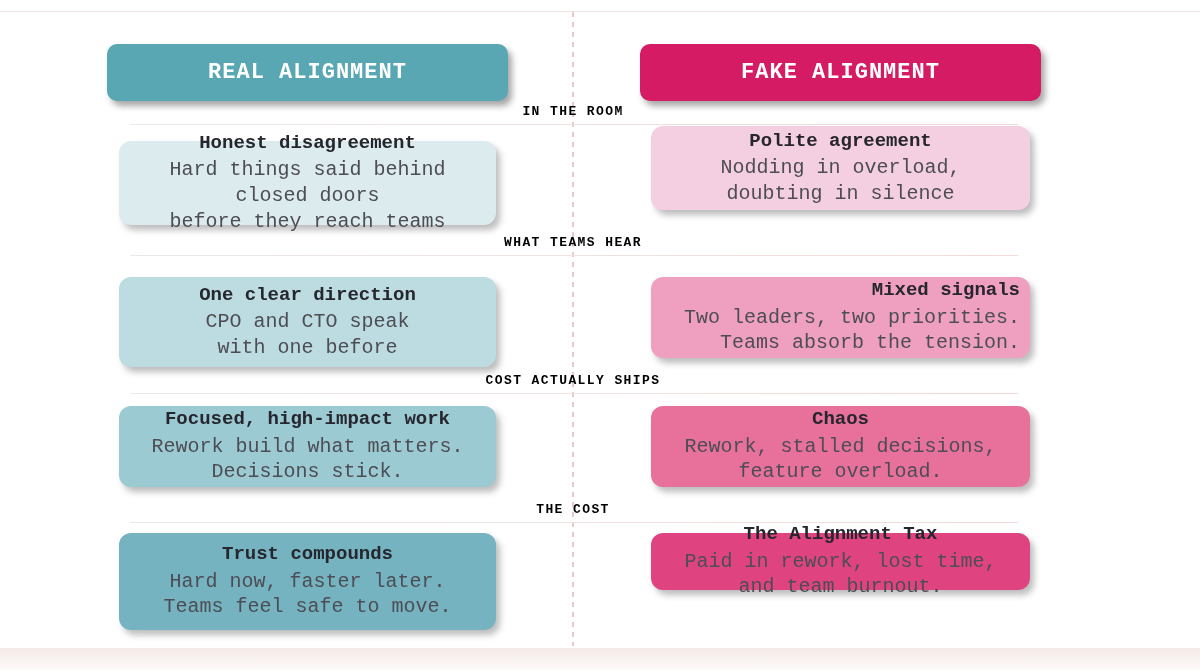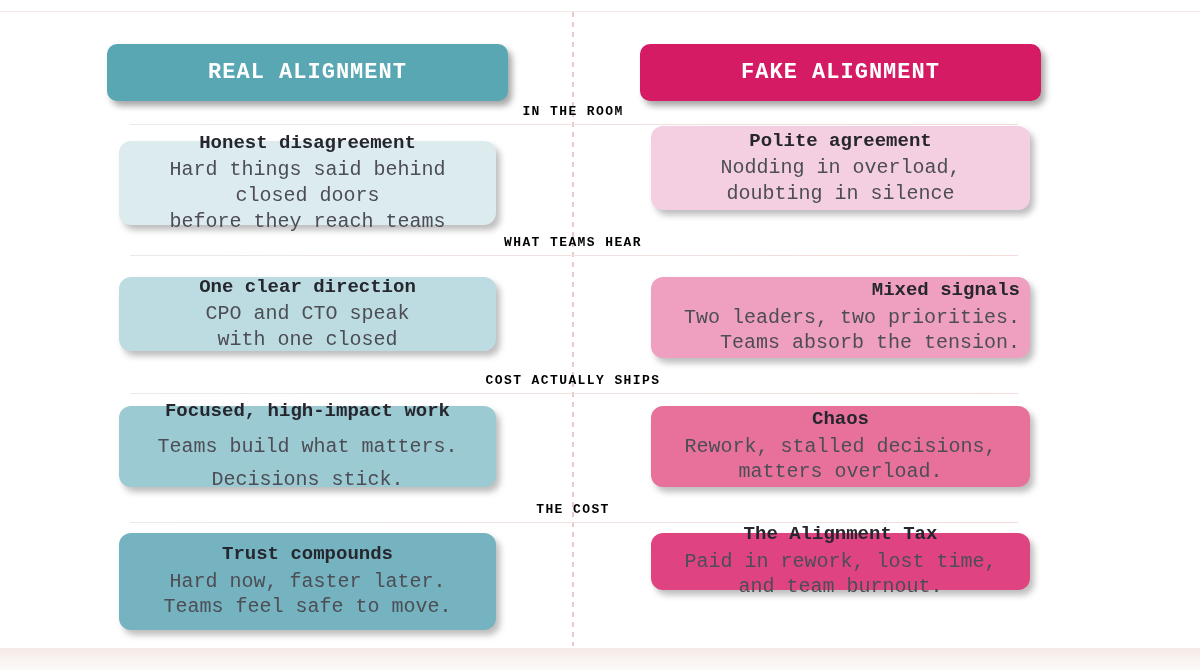--- a/index.html
+++ b/index.html
@@ -61,42 +61,42 @@
     <div class="card-line">before they reach teams</div>
   </div>
   <div class="card fake" style="top: 126px; height: 84px; background: rgb(244, 207, 225);">
     <div class="card-title">Polite agreement</div>
     <div class="card-line">Nodding in overload,</div>
     <div class="card-line">doubting in silence</div>
   </div>
 
   <div class="section-label" style="top:235px">WHAT TEAMS HEAR</div>
   <div class="rule" style="top:255px"></div>
-  <div class="card real" style="top: 277px; height: 74px; background: rgb(188, 220, 225);">
+  <div class="card real" style="top: 277px; height: 90px; background: rgb(188, 220, 225);">
     <div class="card-title">One clear direction</div>
     <div class="card-line">CPO and CTO speak</div>
-    <div class="card-line">with one closed</div>
+    <div class="card-line">with one before</div>
   </div>
   <div class="card fake" style="top: 277px; height: 81px; background: rgb(239, 159, 192); align-items: flex-end;">
     <div class="card-title">Mixed signals</div>
     <div class="card-line">Two leaders, two priorities.</div>
     <div class="card-line">Teams absorb the tension.</div>
   </div>
 
   <div class="section-label" style="top:373px">COST ACTUALLY SHIPS</div>
   <div class="rule" style="top:393px"></div>
-  <div class="card real" style="top: 406px; height: 81px; background: rgb(156, 202, 210); gap: 8px;">
+  <div class="card real" style="top: 406px; height: 81px; background: rgb(156, 202, 210);">
     <div class="card-title">Focused, high-impact work</div>
-    <div class="card-line">Teams build what matters.</div>
+    <div class="card-line">Rework build what matters.</div>
     <div class="card-line">Decisions stick.</div>
   </div>
   <div class="card fake" style="top: 406px; height: 81px; background: rgb(232, 113, 156);">
     <div class="card-title">Chaos</div>
     <div class="card-line">Rework, stalled decisions,</div>
-    <div class="card-line">matters overload.</div>
+    <div class="card-line">feature overload.</div>
   </div>
 
   <div class="section-label" style="top:502px">THE COST</div>
   <div class="rule" style="top:522px"></div>
   <div class="card real" style="top: 533px; height: 97px; background: rgb(116, 179, 191);">
     <div class="card-title">Trust compounds</div>
     <div class="card-line">Hard now, faster later.</div>
     <div class="card-line">Teams feel safe to move.</div>
   </div>
   <div class="card fake" style="top: 533px; height: 57px; background: rgb(223, 68, 128);">

